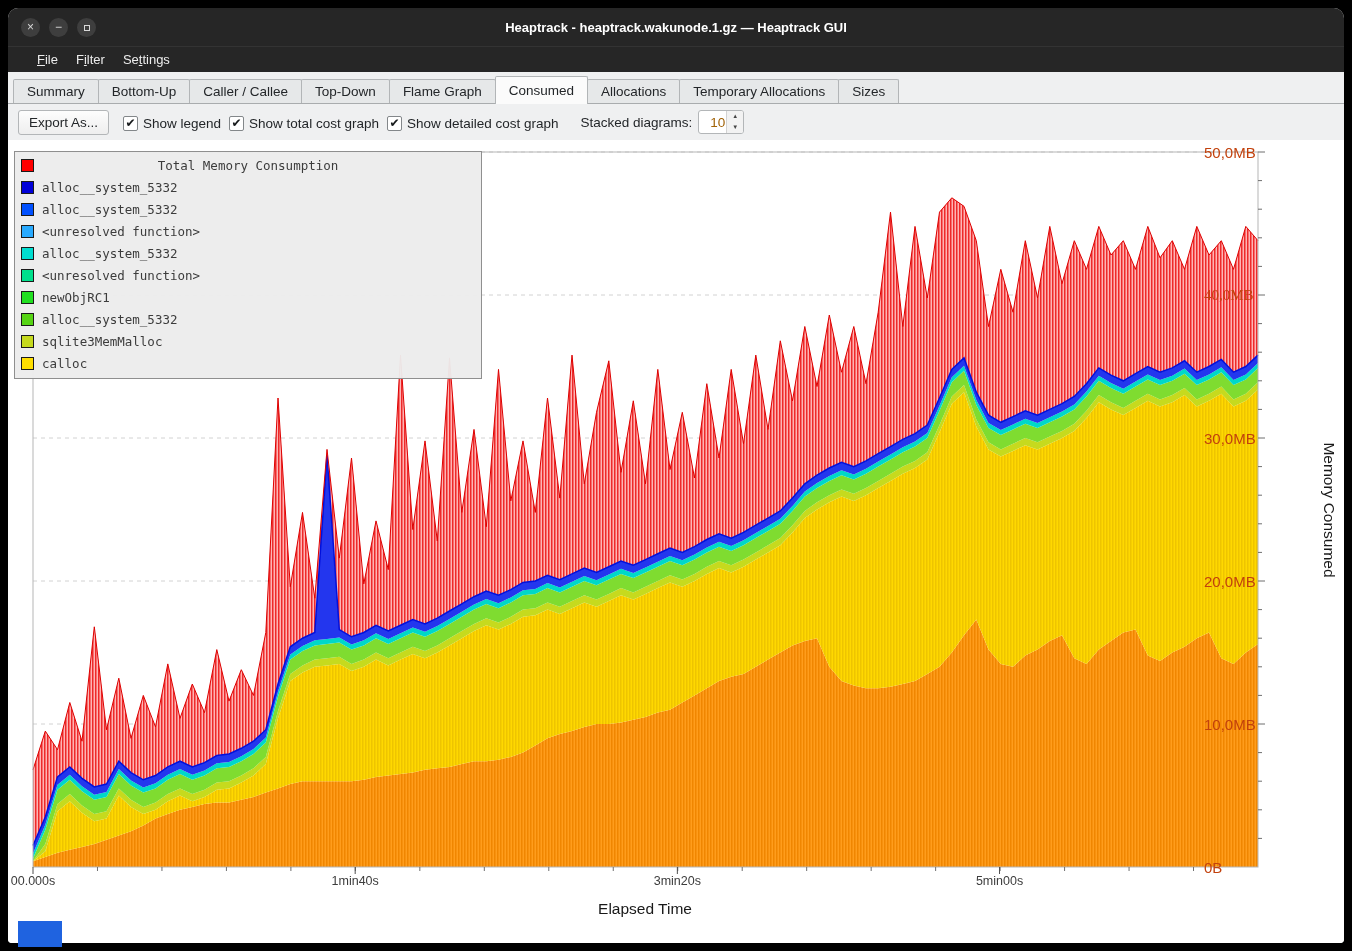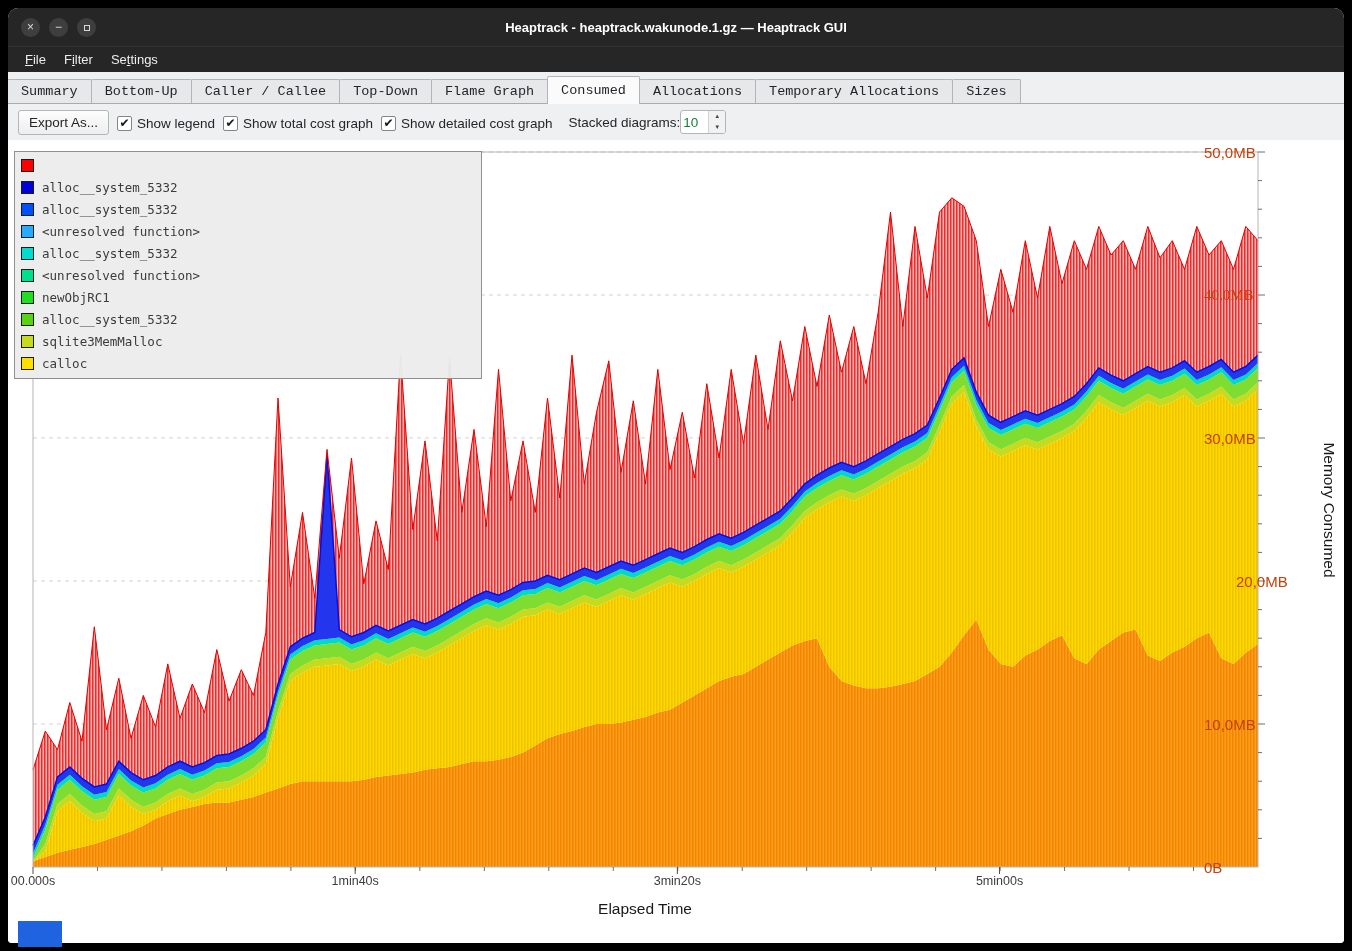--- a/index.html
+++ b/index.html
@@ -12,37 +12,37 @@
     background: #eff0f1; border-radius: 10px 10px 4px 4px; overflow: hidden;
     display: flex; flex-direction: column;
   }
   
   .titlebar { height: 38px; background: #262626; position: relative; display: flex; align-items: center; justify-content: center; flex: 0 0 auto; }
   .title { color: #ffffff; font-weight: bold; font-size: 13px; }
   .winbtns { position: absolute; left: 13px; top: 0; height: 100%; display: flex; align-items: center; gap: 9px; }
   .wbtn { width: 19px; height: 19px; border-radius: 50%; background: #3e3e3e; color: #d8d8d8; font-size: 12px; line-height: 18px; text-align: center; }
   .maxsq { display: inline-block; width: 6px; height: 6px; border: 1px solid #d8d8d8; margin-top: 5px; }
   
-  .menubar { height: 26px; background: #262626; border-top: 1px solid #333; display: flex; align-items: center; padding-left: 8px; flex: 0 0 auto; }
+  .menubar { height: 26px; background: #262626; border-top: 1px solid #333; display: flex; align-items: center; padding-left: 20px; flex: 0 0 auto; }
   .menuitem { color: #ececec; font-size: 13px; padding: 3px 9px; }
   
-  .tabbar { height: 32px; background: #eff0f1; display: flex; align-items: flex-end; padding: 4px 0 0 0; border-bottom: 1px solid #a9acae; flex: 0 0 auto; font-family: Liberation Mono, monospace; }
+  .tabbar { height: 32px; background: #eff0f1; display: flex; align-items: flex-end; padding: 4px 0 0 6px; border-bottom: 1px solid #a9acae; flex: 0 0 auto; }
   .tab { font-size: 13.5px; color: #232629; background: #e6e8e9; border: 1px solid #b2b5b7; border-bottom: none;
          padding: 0 13px; height: 24px; line-height: 24px; margin-left: -1px; border-radius: 2px 2px 0 0; white-space: nowrap; }
   .tab.active { background: #fbfbfb; height: 28px; line-height: 28px; position: relative; z-index: 2; margin-bottom: -1px; }
   
-  .toolbar { height: 36px; display: flex; align-items: center; gap: 0; padding-left: 10px; flex: 0 0 auto; background: #eff0f1; }
+  .toolbar { height: 36px; display: flex; align-items: center; gap: 6px; padding-left: 10px; flex: 0 0 auto; background: #eff0f1; }
   .btn { font-family: "Liberation Sans", sans-serif; font-size: 13.5px; color: #232629;
          background: linear-gradient(#fdfdfd, #eeeeee); border: 1px solid #b3b6b8; border-radius: 3px; padding: 4px 10px; }
   .cb { display: inline-flex; align-items: center; gap: 5px; margin-left: 8px; font-size: 13.5px; color: #232629; }
   .box { width: 15px; height: 15px; background: #ffffff; border: 1px solid #83878a; border-radius: 2px;
          font-size: 12px; line-height: 13px; text-align: center; color: #15181a; }
   .stacklbl { margin-left: 16px; font-size: 13.5px; color: #232629; }
   .spinbox { display: flex; height: 24px; background: #fff; border: 1px solid #b3b6b8; border-radius: 3px; overflow: hidden; }
-  .spinval { width: 27px; font-size: 13.5px; display: flex; align-items: center; padding-left: 2px; color: #15803d; }
+  .spinval { width: 27px; font-size: 13.5px; display: flex; align-items: center; padding-left: 11px; color: #a16207; }
   .spinbtns { width: 17px; display: flex; flex-direction: column; border-left: 1px solid #d2d2d2; }
   .spb { flex: 1; font-size: 6px; line-height: 11px; text-align: center; color: #444; background: #f2f2f2; }
   
   .chartpanel { flex: 1; background: #ffffff; position: relative; }
   #chart { position: absolute; left: 0; top: 0; }
   .ylab { position: absolute; font-size: 15px; color: #c2410c; transform: translateY(-50%); left: 1196px; white-space: nowrap; }
   .xlab { position: absolute; font-size: 12.5px; color: #3d3d3d; top: 734px; transform: translateX(-50%); white-space: nowrap; }
   .xaxis-title { position: absolute; top: 760px; left: 637px; transform: translateX(-50%); font-size: 15.5px; color: #191919; }
   .yaxis-title { position: absolute; left: 1312px; top: 370px; transform: translateY(-50%); writing-mode: vertical-rl; font-size: 15.5px; color: #191919; }
   .legend { position: absolute; left: 6px; top: 11px; width: 468px; background: rgba(236,236,236,0.96);
@@ -186,36 +186,37 @@
           <line x1="1185.5263157894735" x2="1185.5263157894735" y1="727" y2="731" stroke="#6f6f6f" stroke-width="1"></line>
           <line x1="25" x2="25" y1="727" y2="734" stroke="#4f4f4f" stroke-width="1"></line>
           <line x1="347.175" x2="347.175" y1="727" y2="734" stroke="#4f4f4f" stroke-width="1"></line>
           <line x1="669.35" x2="669.35" y1="727" y2="734" stroke="#4f4f4f" stroke-width="1"></line>
           <line x1="991.5250000000001" x2="991.5250000000001" y1="727" y2="734" stroke="#4f4f4f" stroke-width="1"></line>
         </g>
       </svg>
     <div id="ylabels">
         <div class="ylab" style="top: 727px;">0B</div>
         <div class="ylab" style="top: 584px; text-align: right;">10,0MB</div>
-        <div class="ylab" style="top: 441px; margin-left: 32px;">20,0MB</div>
+        <div class="ylab" style="top: 441px;">20,0MB</div>
         <div class="ylab" style="top: 298px;">30,0MB</div>
         <div class="ylab" style="top: 155px; font-family: Liberation Serif, serif;">40,0MB</div>
         <div class="ylab" style="top: 12px;">50,0MB</div>
       </div>
     <div id="xlabels">
         <div class="xlab" style="left: 25px;">00.000s</div>
         <div class="xlab" style="left: 347.175px;">1min40s</div>
         <div class="xlab" style="left: 669.35px;">3min20s</div>
         <div class="xlab" style="left: 991.525px;">5min00s</div>
       </div>
     <div class="xaxis-title">Elapsed Time</div>
     <div class="yaxis-title">Memory Consumed</div>
     <div class="legend" id="legend">
         <div class="lrow">
           <span class="lswatch" style="background: rgb(255, 0, 0);"></span>
+          <span class="ltitle">Total Memory Consumption</span>
         </div>
         <div class="lrow">
           <span class="lswatch" style="background: rgb(0, 0, 216);"></span>
           <span>alloc__system_5332</span>
         </div>
         <div class="lrow">
           <span class="lswatch" style="background: rgb(0, 80, 255);"></span>
           <span>alloc__system_5332</span>
         </div>
         <div class="lrow">

